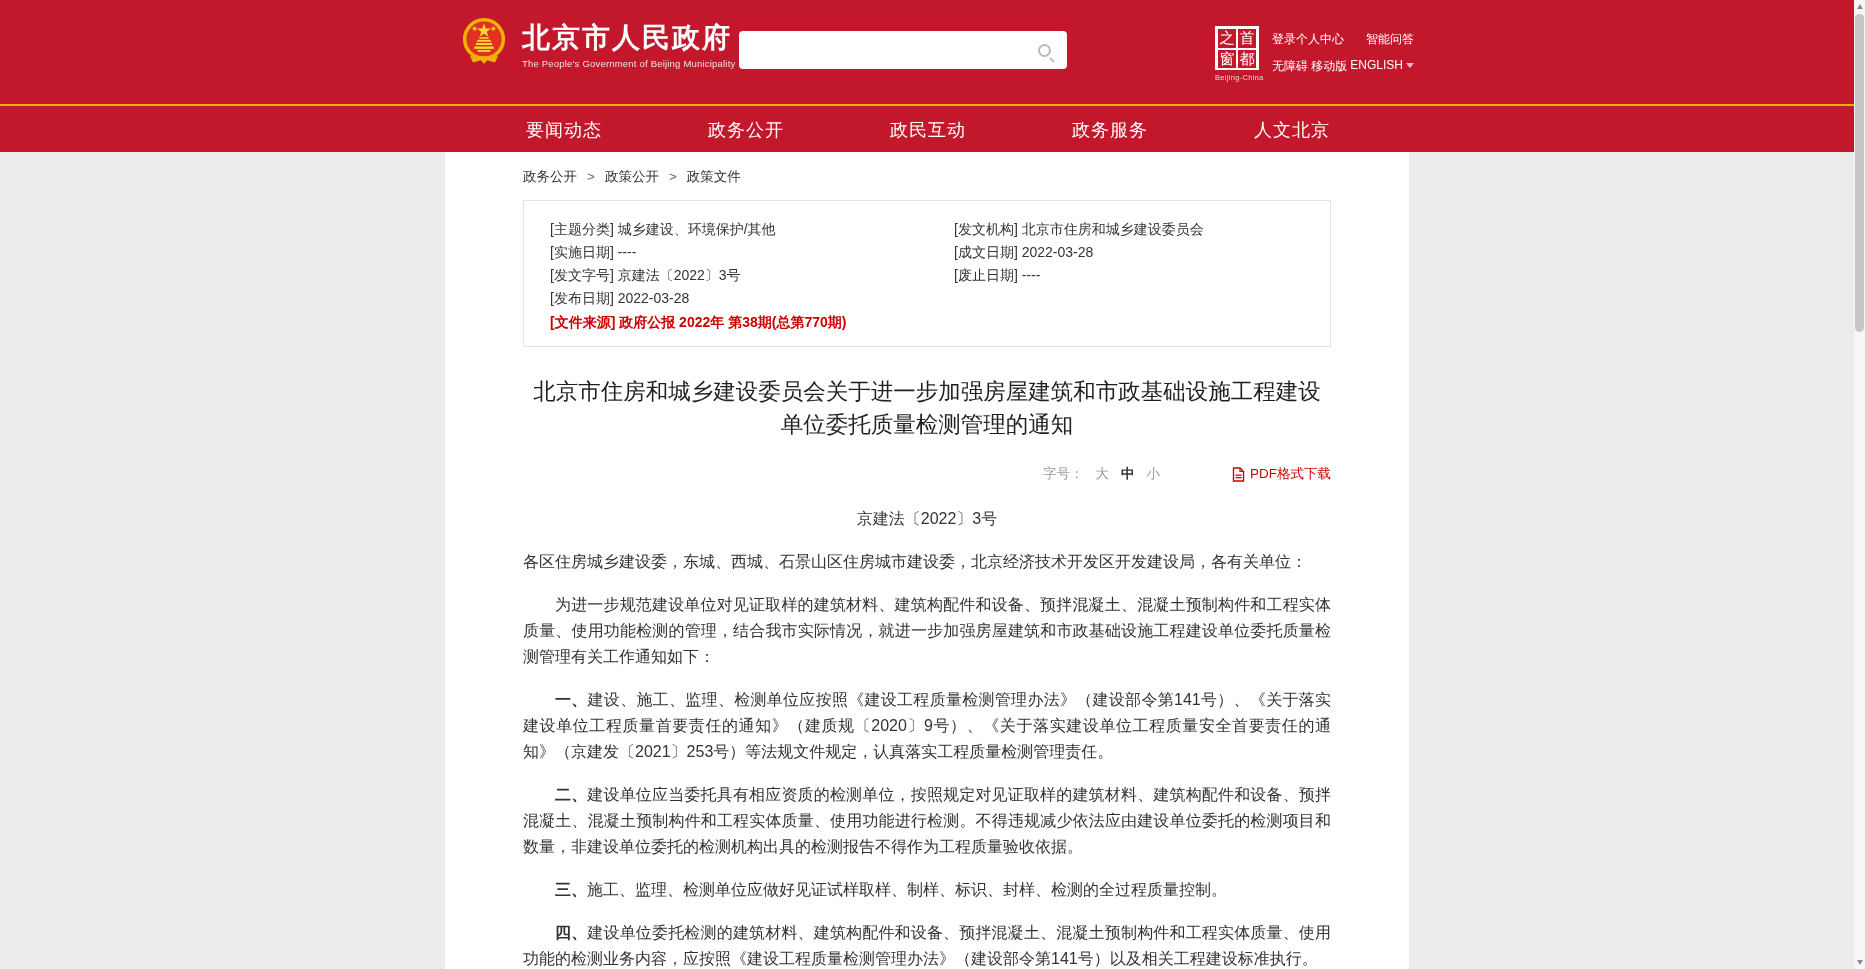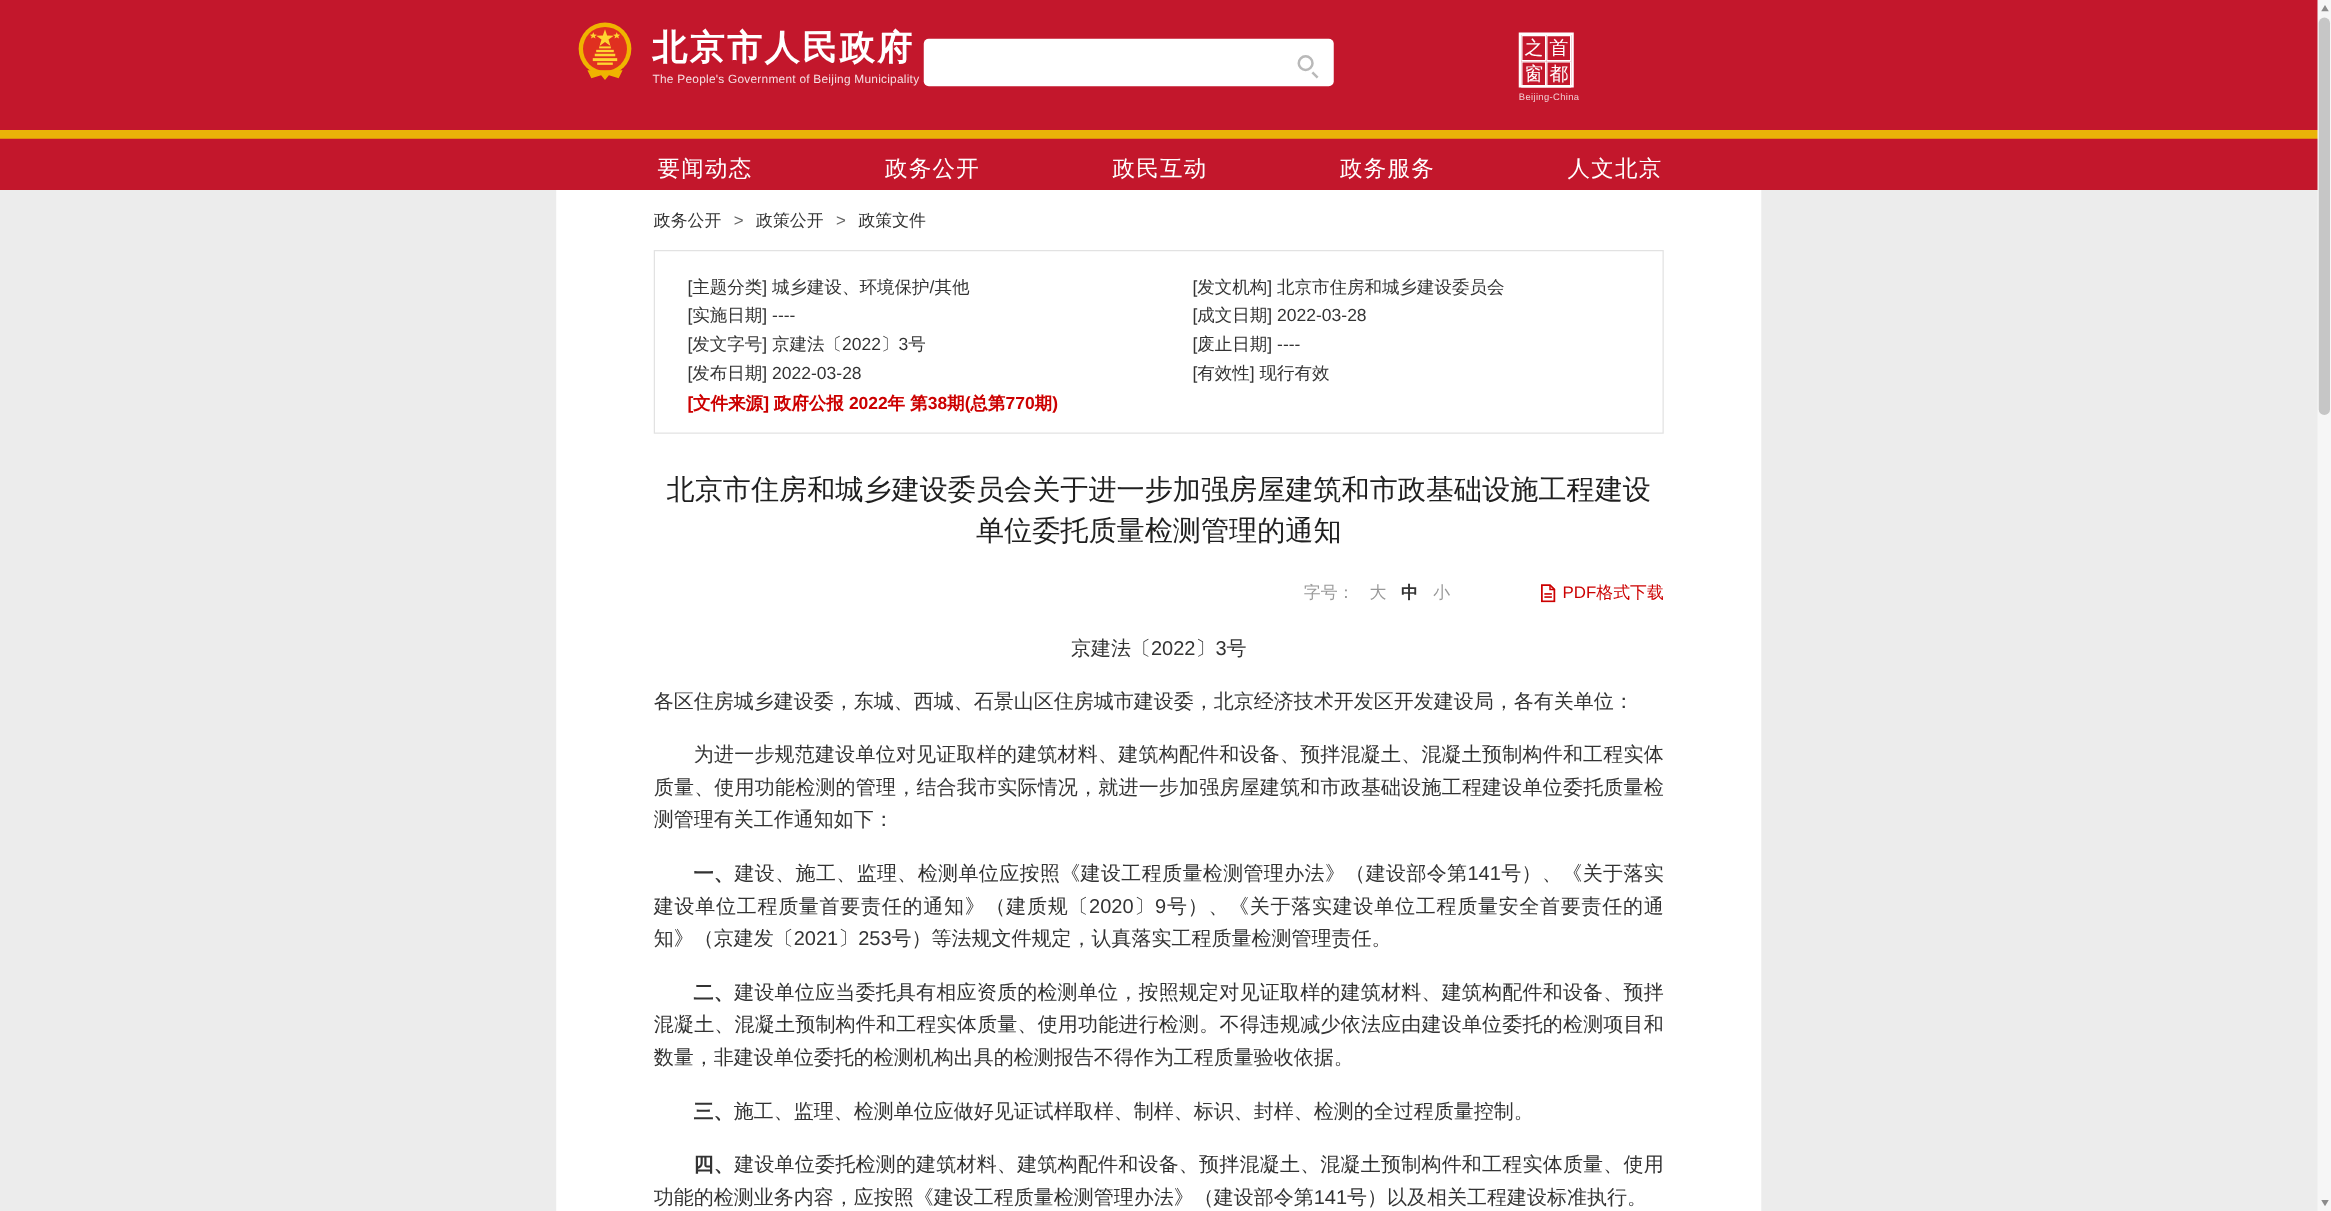--- a/index.html
+++ b/index.html
@@ -35,21 +35,21 @@
   .seal-cap { color:#f3d0d4; font-size:7.5px; margin-top:3px; letter-spacing:0.3px; white-space:nowrap; }
 
   .quick-links { position:absolute; left:1272px; top:31px; width:142px; }
   .ql-row { display:flex; justify-content:space-between; margin-bottom:10px; }
   .ql-link { color:#fff; font-size:12px; text-decoration:none; cursor:pointer; white-space:nowrap; }
   .caret-down { display:inline-block; width:0; height:0; border-left:4px solid transparent;
     border-right:4px solid transparent; border-top:5px solid #eab9bf; margin-left:3px; vertical-align:middle; }
 
   
   .main-nav { position:absolute; left:0; top:104px; width:1865px; height:48px;
-    background:#c3172c; border-top:7px solid #eab308; }
+    background:#c3172c; border-top:2px solid #eab308; }
   .nav-row { position:absolute; left:473px; top:0; width:910px; height:48px; display:flex; }
   .nav-item { width:182px; height:48px; display:flex; align-items:center; justify-content:center;
     color:#fff; font-size:18px; cursor:pointer; letter-spacing:1px; }
 
   
   .content-bg { position:absolute; left:0; top:152px; width:1865px; height:817px; background:#ececec; }
   .panel { position:absolute; left:445px; top:0; width:964px; height:880px; background:#fff; overflow:hidden; }
   .inner { width:808px; margin:0 auto; padding-top:16px; }
 
   .breadcrumb { font-size:13.5px; color:#333; height:17px; }
@@ -125,20 +125,31 @@
     <div class="seal">
       <div class="seal-grid">
           <span class="seal-cell">之</span>
           <span class="seal-cell">首</span>
           <span class="seal-cell">窗</span>
           <span class="seal-cell">都</span>
         </div>
       <div class="seal-cap">Beijing-China</div>
     </div>
 
+    <div class="quick-links">
+      <div class="ql-row">
+          <a class="ql-link">登录个人中心</a>
+          <a class="ql-link">智能问答</a>
+        </div>
+      <div class="ql-row">
+          <a class="ql-link">无障碍</a>
+          <a class="ql-link">移动版</a>
+          <a class="ql-link">ENGLISH<span class="caret-down"></span></a>
+        </div>
+    </div>
   </header>
 
   <nav class="main-nav">
     <div class="nav-row">
         <a class="nav-item">要闻动态</a>
         <a class="nav-item">政务公开</a>
         <a class="nav-item">政民互动</a>
         <a class="nav-item">政务服务</a>
         <a class="nav-item">人文北京</a>
       </div>
@@ -155,21 +166,20 @@
               <div class="meta-row"><span class="m-label">[主题分类]</span> <span class="m-value">城乡建设、环境保护/其他</span></div>
               <div class="meta-row"><span class="m-label">[实施日期]</span> <span class="m-value">----</span></div>
               <div class="meta-row"><span class="m-label">[发文字号]</span> <span class="m-value">京建法〔2022〕3号</span></div>
               <div class="meta-row"><span class="m-label">[发布日期]</span> <span class="m-value">2022-03-28</span></div>
               <div class="meta-row src"><span class="m-label">[文件来源]</span> <span class="m-value">政府公报 2022年 第38期(总第770期)</span></div>
             </div>
           <div class="meta-col right">
               <div class="meta-row"><span class="m-label">[发文机构]</span> <span class="m-value">北京市住房和城乡建设委员会</span></div>
               <div class="meta-row"><span class="m-label">[成文日期]</span> <span class="m-value">2022-03-28</span></div>
               <div class="meta-row"><span class="m-label">[废止日期]</span> <span class="m-value">----</span></div>
-              <div class="meta-row"><span class="m-label">[有效性]</span> <span class="m-value">现行有效</span></div>
             </div>
         </div>
 
         <h1 class="doc-title">北京市住房和城乡建设委员会关于进一步加强房屋建筑和市政基础设施工程建设单位委托质量检测管理的通知</h1>
 
         <div class="toolbar">
           <div class="fs-group">
             <span class="fs-label">字号：</span>
           <span class="fs-opt">大</span>
               <span class="fs-opt active">中</span>

